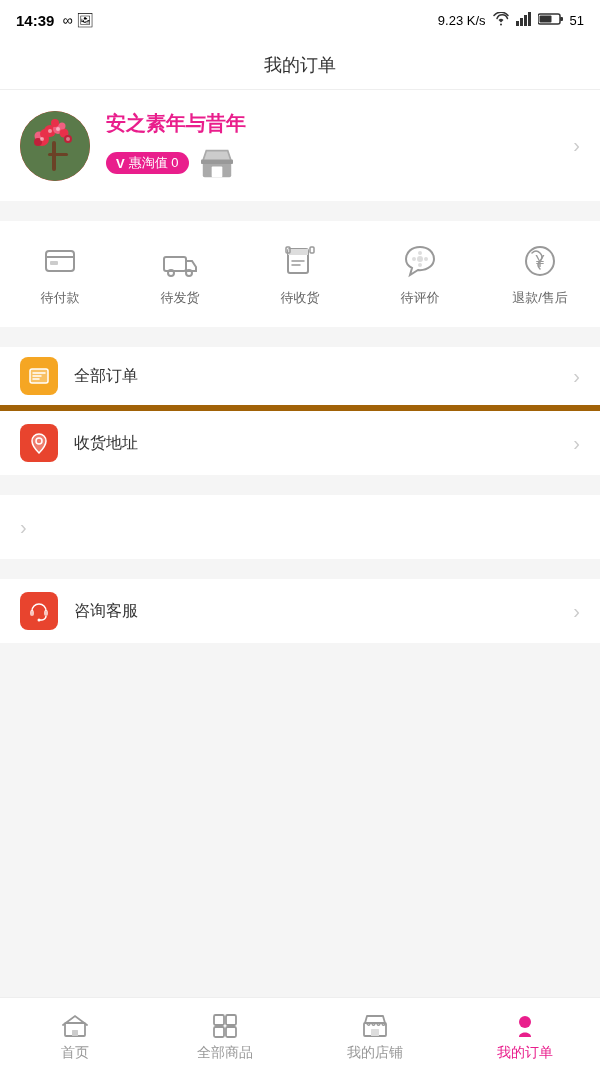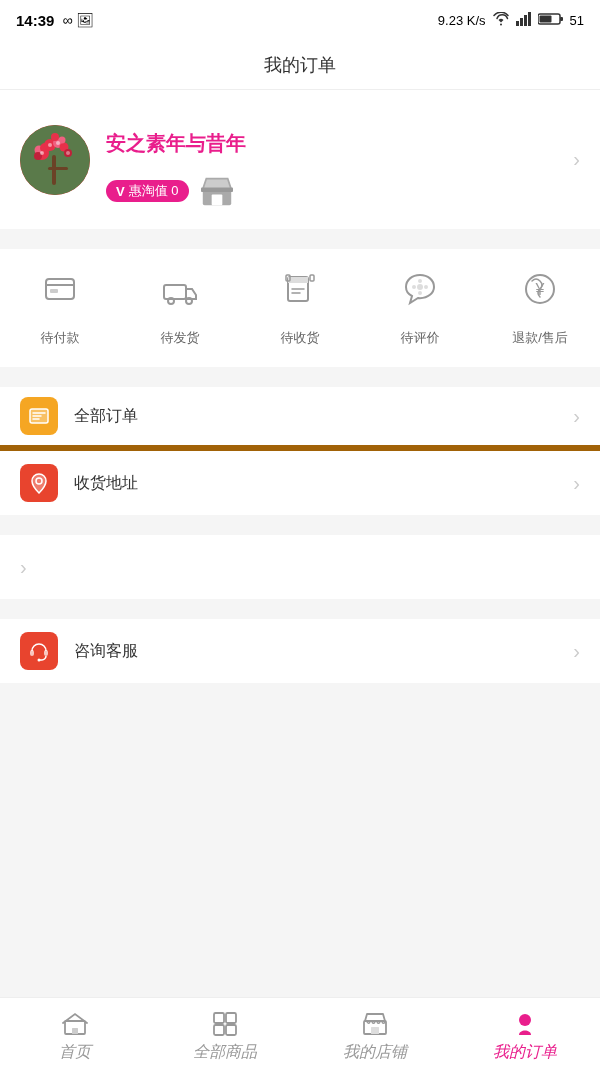--- a/index.html
+++ b/index.html
@@ -66,21 +66,21 @@
       overflow: hidden;
       background: #c0392b;
       position: relative;
       flex-shrink: 0;
     }
     
     .avatar svg {
       width: 100%;
       height: 100%;
     }
-    .user-info { display: flex; flex-direction: column; gap: 16px; margin-top: 20px; }
+    .user-info { display: flex; flex-direction: column; gap: 8px; }
     .username {
       font-size: 20px;
       font-weight: 600;
       color: #e91e8c;
     }
     .badge-row { display: flex; align-items: center; gap: 10px; }
     .vip-badge {
       background: #e91e8c;
       border-radius: 12px;
       padding: 2px 10px;
@@ -118,21 +118,21 @@
     }
     .order-status-row {
       display: flex;
       justify-content: space-around;
       align-items: flex-start;
     }
     .order-status-item {
       display: flex;
       flex-direction: column;
       align-items: center;
-      gap: 16px;
+      gap: 4px;
       flex: 1;
       cursor: pointer;
     }
     .status-icon {
       width: 48px;
       height: 48px;
       display: flex;
       align-items: center;
       justify-content: center;
     }
@@ -207,23 +207,22 @@
     }
     .nav-icon {
       width: 28px;
       height: 28px;
       display: flex;
       align-items: center;
       justify-content: center;
     }
     .nav-icon svg { width: 26px; height: 26px; }
     .nav-label {
-      font-size: 16px;
+      font-size: 14px;
       color: #999;
-      font-style: italic;
     }
     .nav-label.active { color: #e91e8c; }
 
     .spacer { height: 80px; }
 
     
     .divider { height: 10px; background: #f5f5f5; }
   </style>
 </head>
 <body>

